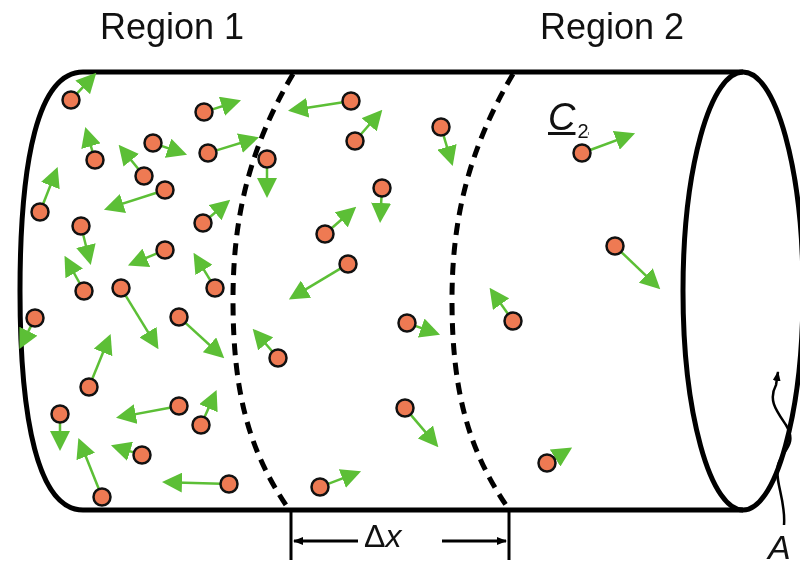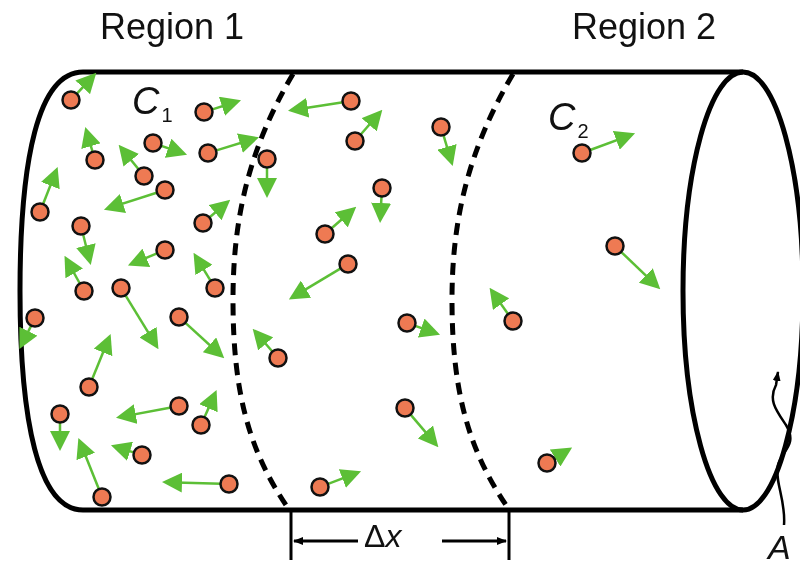--- a/index.html
+++ b/index.html
@@ -116,20 +116,19 @@
 
     <line x1="283" y1="512" x2="283" y2="560" stroke="#000" stroke-width="3"></line>
     <line x1="501" y1="512" x2="501" y2="560" stroke="#000" stroke-width="3"></line>
     <line x1="350" y1="541" x2="286" y2="541" stroke="#000" stroke-width="3" marker-end="url(#blackhead)"></line>
     <line x1="434" y1="541" x2="498" y2="541" stroke="#000" stroke-width="3" marker-end="url(#blackhead)"></line>
 
     <path d="M776,525 C778,500 766,480 770,465 C774,450 790,445 778,425 C768,410 760,400 768,385 L770,372" fill="none" stroke="#000" stroke-width="2.5" marker-end="url(#blackhead)"></path>
   </svg>
 
   <span class="label region-title" style="left:92px;">Region 1</span>
-  <span class="label region-title" style="left:532px;margin-left:32px;">Region 2</span>
+  <span class="label region-title" style="left:532px;">Region 2</span>
 
-  <span class="label conc" style="left:124px; top:80px;"><span>C</span><sub>1</sub></span>
-  <span class="label conc" style="left:540px; top:96px;"><span>C</span><sub>2</sub></span>
+  <span class="label conc" style="left:540px; top:96px;text-decoration:underline;"><span>C</span><sub>2</sub></span>
 
   <span class="label dx"><span>Δ</span><i>x</i></span>
   <span class="label area">A</span>
 </div>
 
 </body></html>

